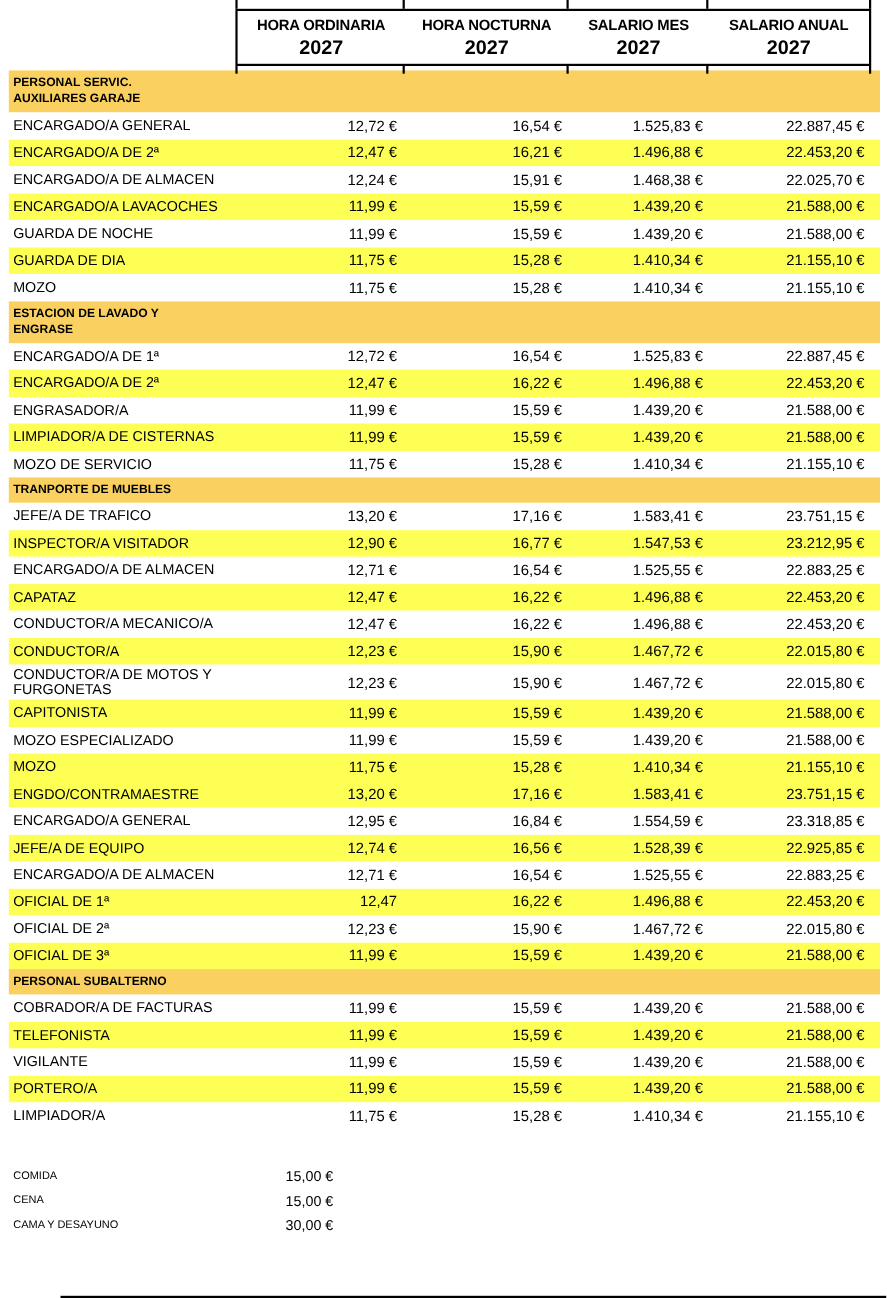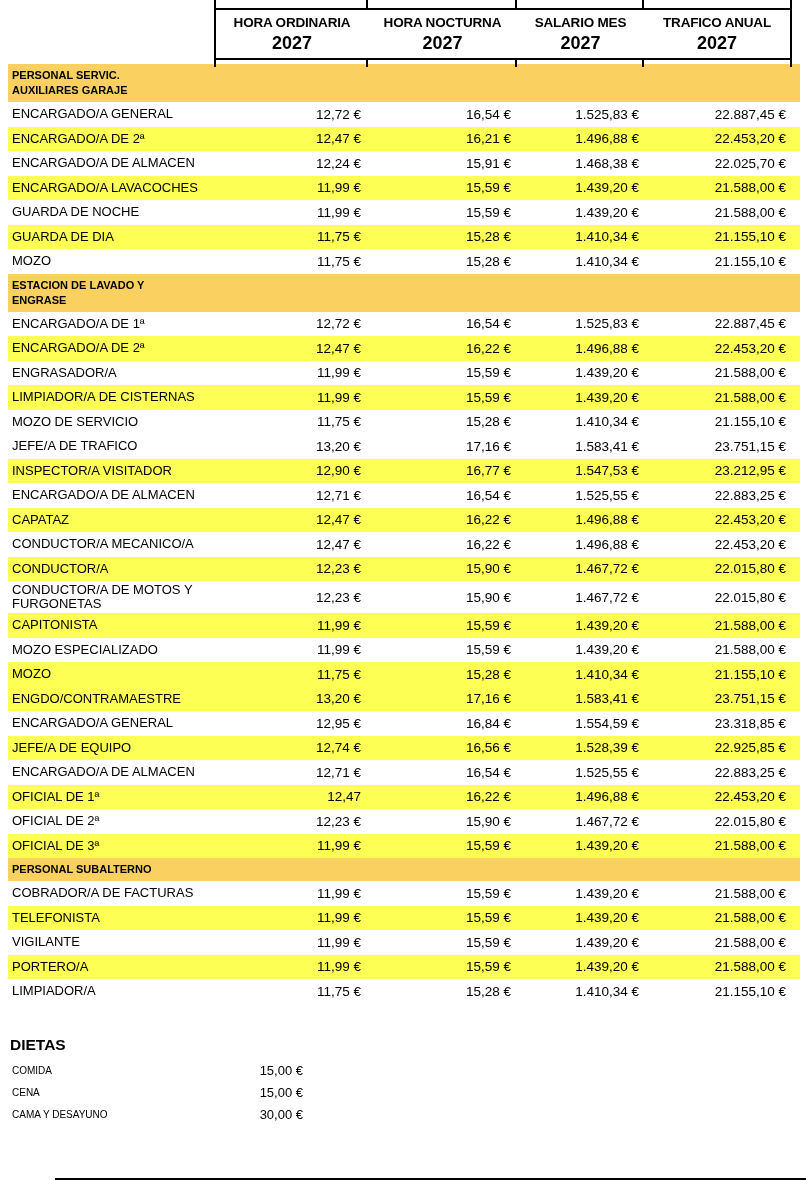--- a/index.html
+++ b/index.html
@@ -72,21 +72,21 @@
       </div>
       <div class="hcell">
         <span class="hl1">HORA NOCTURNA</span>
         <span class="hl2">2027</span>
       </div>
       <div class="hcell">
         <span class="hl1">SALARIO MES</span>
         <span class="hl2">2027</span>
       </div>
       <div class="hcell">
-        <span class="hl1">TRAFICO ANUAL</span>
+        <span class="hl1">SALARIO ANUAL</span>
         <span class="hl2">2027</span>
       </div>
     </div>
 
     <div id="table-body">
         <div class="section-band">PERSONAL SERVIC.
 AUXILIARES GARAJE</div>
         <div class="row">
           <div class="cell label">ENCARGADO/A GENERAL</div>
           <div class="cell val">12,72 €</div>
@@ -166,20 +166,21 @@
           <div class="cell val">1.439,20 €</div>
           <div class="cell val">21.588,00 €</div>
         </div>
         <div class="row">
           <div class="cell label">MOZO DE SERVICIO</div>
           <div class="cell val">11,75 €</div>
           <div class="cell val">15,28 €</div>
           <div class="cell val">1.410,34 €</div>
           <div class="cell val">21.155,10 €</div>
         </div>
+        <div class="section-band">TRANPORTE DE MUEBLES</div>
         <div class="row">
           <div class="cell label">JEFE/A DE TRAFICO</div>
           <div class="cell val">13,20 €</div>
           <div class="cell val">17,16 €</div>
           <div class="cell val">1.583,41 €</div>
           <div class="cell val">23.751,15 €</div>
         </div>
         <div class="row hl">
           <div class="cell label">INSPECTOR/A VISITADOR</div>
           <div class="cell val">12,90 €</div>
@@ -324,21 +325,20 @@
         <div class="row">
           <div class="cell label">LIMPIADOR/A</div>
           <div class="cell val">11,75 €</div>
           <div class="cell val">15,28 €</div>
           <div class="cell val">1.410,34 €</div>
           <div class="cell val">21.155,10 €</div>
         </div>
       </div>
 
     <div class="dietas">
-      <div class="dietas-title">DIETAS</div>
       <div class="dieta-row">
         <span class="dlabel">COMIDA</span>
         <span class="dval">15,00 €</span>
       </div>
       <div class="dieta-row">
         <span class="dlabel">CENA</span>
         <span class="dval">15,00 €</span>
       </div>
       <div class="dieta-row">
         <span class="dlabel">CAMA Y DESAYUNO</span>

